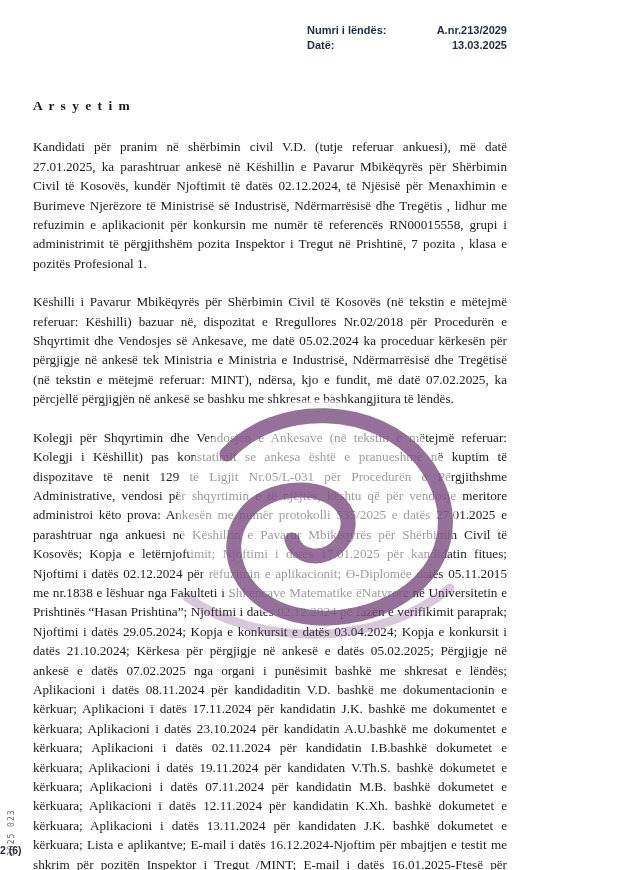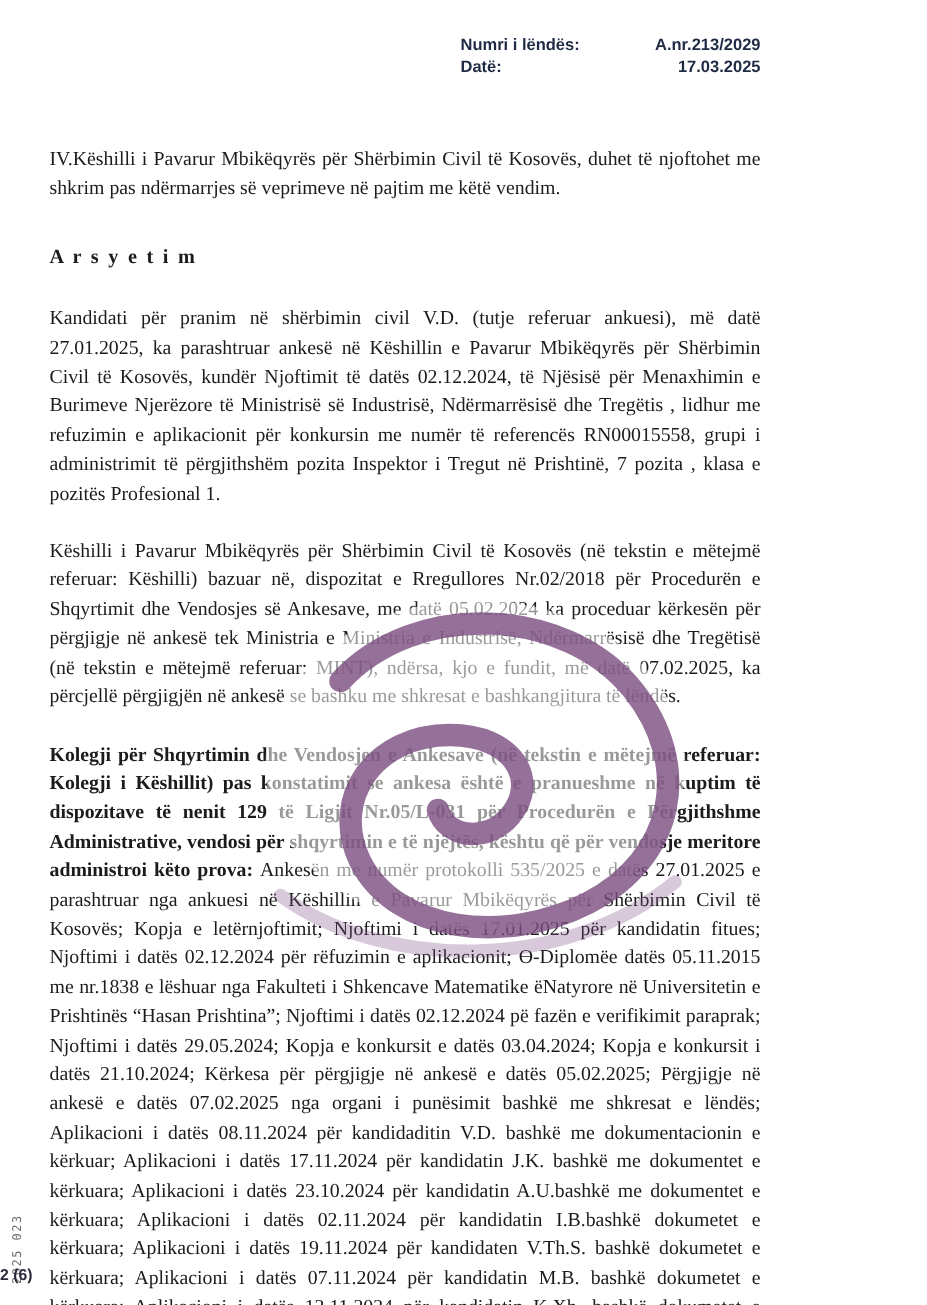--- a/index.html
+++ b/index.html
@@ -27,21 +27,21 @@
     font-size:13.2px;line-height:19.4px;
     text-align:justify;
   }
   .content p{margin:0 0 19px 0;}
   .content p.first{margin-bottom:26px;}
   .heading{
     margin:0 0 22px 0;
     font-weight:bold;
     font-size:13.5px;letter-spacing:1.5px;
   }
-  .bold-lead{font-weight:bold;}
+  .bold-lead{font-weight:normal;}
   
   .watermark{
     position:absolute;left:172px;top:392px;width:290px;height:258px;
     pointer-events:none;z-index:5;
   }
   
   .margin-note{
     position:absolute;left:7px;top:856px;
     transform:rotate(-90deg);transform-origin:left top;
     font-family:"DejaVu Sans Mono", monospace;
@@ -59,26 +59,25 @@
 
 <div class="page">
 
   <div class="meta">
     <div class="meta-row">
       <span class="meta-label">Numri i lëndës:</span>
       <span class="meta-value">A.nr.213/2029</span>
     </div>
     <div class="meta-row">
       <span class="meta-label">Datë:</span>
-      <span class="meta-value">17.03.2025</span>
+      <span class="meta-value">13.03.2025</span>
     </div>
   </div>
 
   <div class="content">
-    <p class="first">IV.Këshilli i Pavarur Mbikëqyrës për Shërbimin Civil të Kosovës, duhet të njoftohet me shkrim pas ndërmarrjes së veprimeve në pajtim me këtë vendim.</p>
     <div class="heading">A r s y e t i m</div>
     <p>Kandidati për pranim në shërbimin civil V.D. (tutje referuar ankuesi), më datë 27.01.2025, ka parashtruar ankesë në Këshillin e Pavarur Mbikëqyrës për Shërbimin Civil të Kosovës, kundër Njoftimit të datës 02.12.2024, të Njësisë për Menaxhimin e Burimeve Njerëzore të Ministrisë së Industrisë, Ndërmarrësisë dhe Tregëtis , lidhur me refuzimin e aplikacionit për konkursin me numër të referencës RN00015558, grupi i administrimit të përgjithshëm  pozita Inspektor i Tregut në Prishtinë, 7 pozita , klasa e pozitës Profesional 1.</p>
     <p>Këshilli i Pavarur Mbikëqyrës për Shërbimin Civil të Kosovës (në tekstin e mëtejmë referuar: Këshilli) bazuar në, dispozitat e Rregullores Nr.02/2018 për Procedurën e Shqyrtimit dhe Vendosjes së Ankesave, me datë 05.02.2024 ka proceduar kërkesën për përgjigje në ankesë tek Ministria e Ministria e Industrisë, Ndërmarrësisë dhe Tregëtisë (në tekstin e mëtejmë referuar: MINT), ndërsa, kjo e fundit, më datë 07.02.2025, ka përcjellë përgjigjën në ankesë se bashku me shkresat e bashkangjitura të lëndës.</p>
     <p><span class="bold-lead">Kolegji për Shqyrtimin dhe Vendosjen e Ankesave (në tekstin e mëtejmë referuar: Kolegji i Këshillit) pas konstatimit se ankesa është e pranueshme në kuptim të dispozitave të nenit 129 të Ligjit Nr.05/L-031 për Procedurën e Përgjithshme Administrative, vendosi për shqyrtimin e të njëjtës, kështu që për vendosje meritore administroi këto prova: </span><span>Ankesën me numër protokolli 535/2025 e datës 27.01.2025 e parashtruar nga ankuesi në Këshillin e Pavarur Mbikëqyrës për Shërbimin Civil të Kosovës; Kopja e letërnjoftimit; Njoftimi i datës 17.01.2025 për kandidatin fitues; Njoftimi i datës 02.12.2024 për rëfuzimin e aplikacionit; Ɵ-Diplomëe datës 05.11.2015 me nr.1838 e lëshuar nga Fakulteti i Shkencave Matematike ëNatyrore në Universitetin e Prishtinës “Hasan Prishtina”; Njoftimi i datës 02.12.2024 pë fazën e verifikimit paraprak; Njoftimi i datës 29.05.2024; Kopja e konkursit e datës 03.04.2024; Kopja e konkursit i datës 21.10.2024; Kërkesa për përgjigje në ankesë e datës 05.02.2025; Përgjigje në ankesë e datës 07.02.2025 nga organi i punësimit bashkë me shkresat e lëndës; Aplikacioni i datës 08.11.2024 për kandidaditin V.D. bashkë me dokumentacionin e kërkuar; Aplikacioni i datës 17.11.2024 për kandidatin J.K. bashkë me dokumentet e kërkuara; Aplikacioni i datës 23.10.2024 për kandidatin A.U.bashkë me dokumentet e kërkuara; Aplikacioni i datës 02.11.2024 për kandidatin I.B.bashkë dokumetet e kërkuara; Aplikacioni i datës 19.11.2024 për kandidaten V.Th.S. bashkë dokumetet e kërkuara; Aplikacioni i datës 07.11.2024 për kandidatin M.B. bashkë dokumetet e kërkuara; Aplikacioni i datës 12.11.2024 për kandidatin K.Xh. bashkë dokumetet e kërkuara; Aplikacioni i datës 13.11.2024 për kandidaten J.K. bashkë dokumetet e kërkuara; Lista e aplikantve; E-mail i datës 16.12.2024-Njoftim për mbajtjen e testit me shkrim për pozitën Inspektor i Tregut /MINT; E-mail i datës 16.01.2025-Ftesë për intervistë me gojë; Vendimi me nr.ref.02/Nr.296 të datës 03.12.2024 për themelimin e komisionit të pranimit; Vendimi me nr.ref.02/Nr.298 i datës 04.12.2024 ; Akt Emëerimi i datës 26.02.2024 për SH.K.Y; Akt emërimi i datës 26.06.2019;</span></p>
   </div>
 
   <div class="watermark">
     <svg width="290" height="258" viewBox="0 0 290 258" xmlns="http://www.w3.org/2000/svg">
       <ellipse cx="145" cy="118" rx="140" ry="110" fill="rgba(255,255,255,0.55)"></ellipse>
       <path d="M 15 205 C 85 256, 205 256, 278 196" fill="none" stroke="rgba(122,76,128,0.30)" stroke-width="9" stroke-linecap="round"></path>

